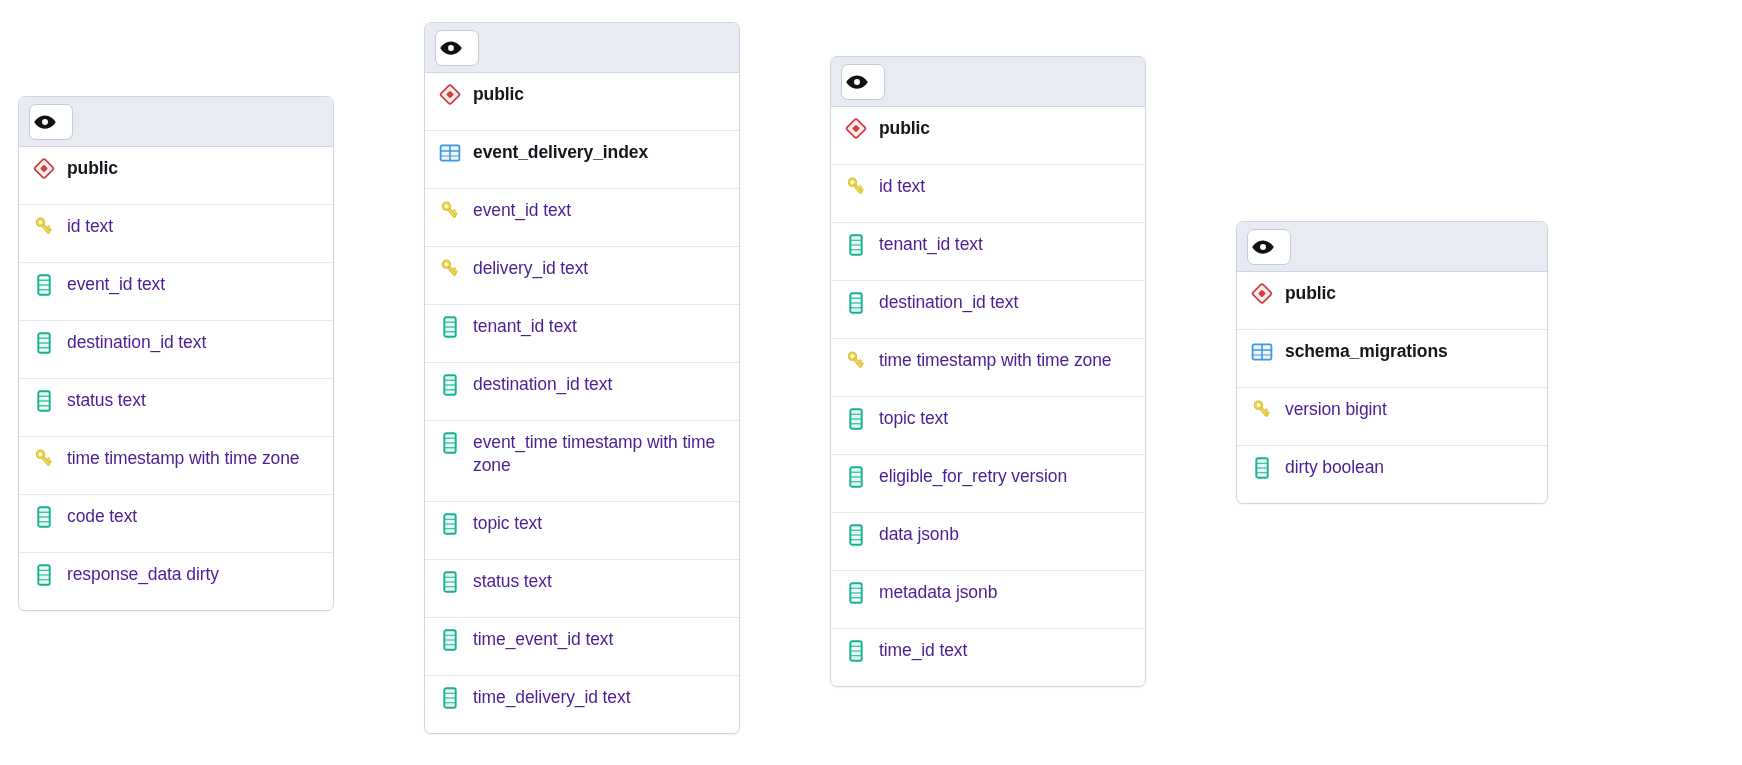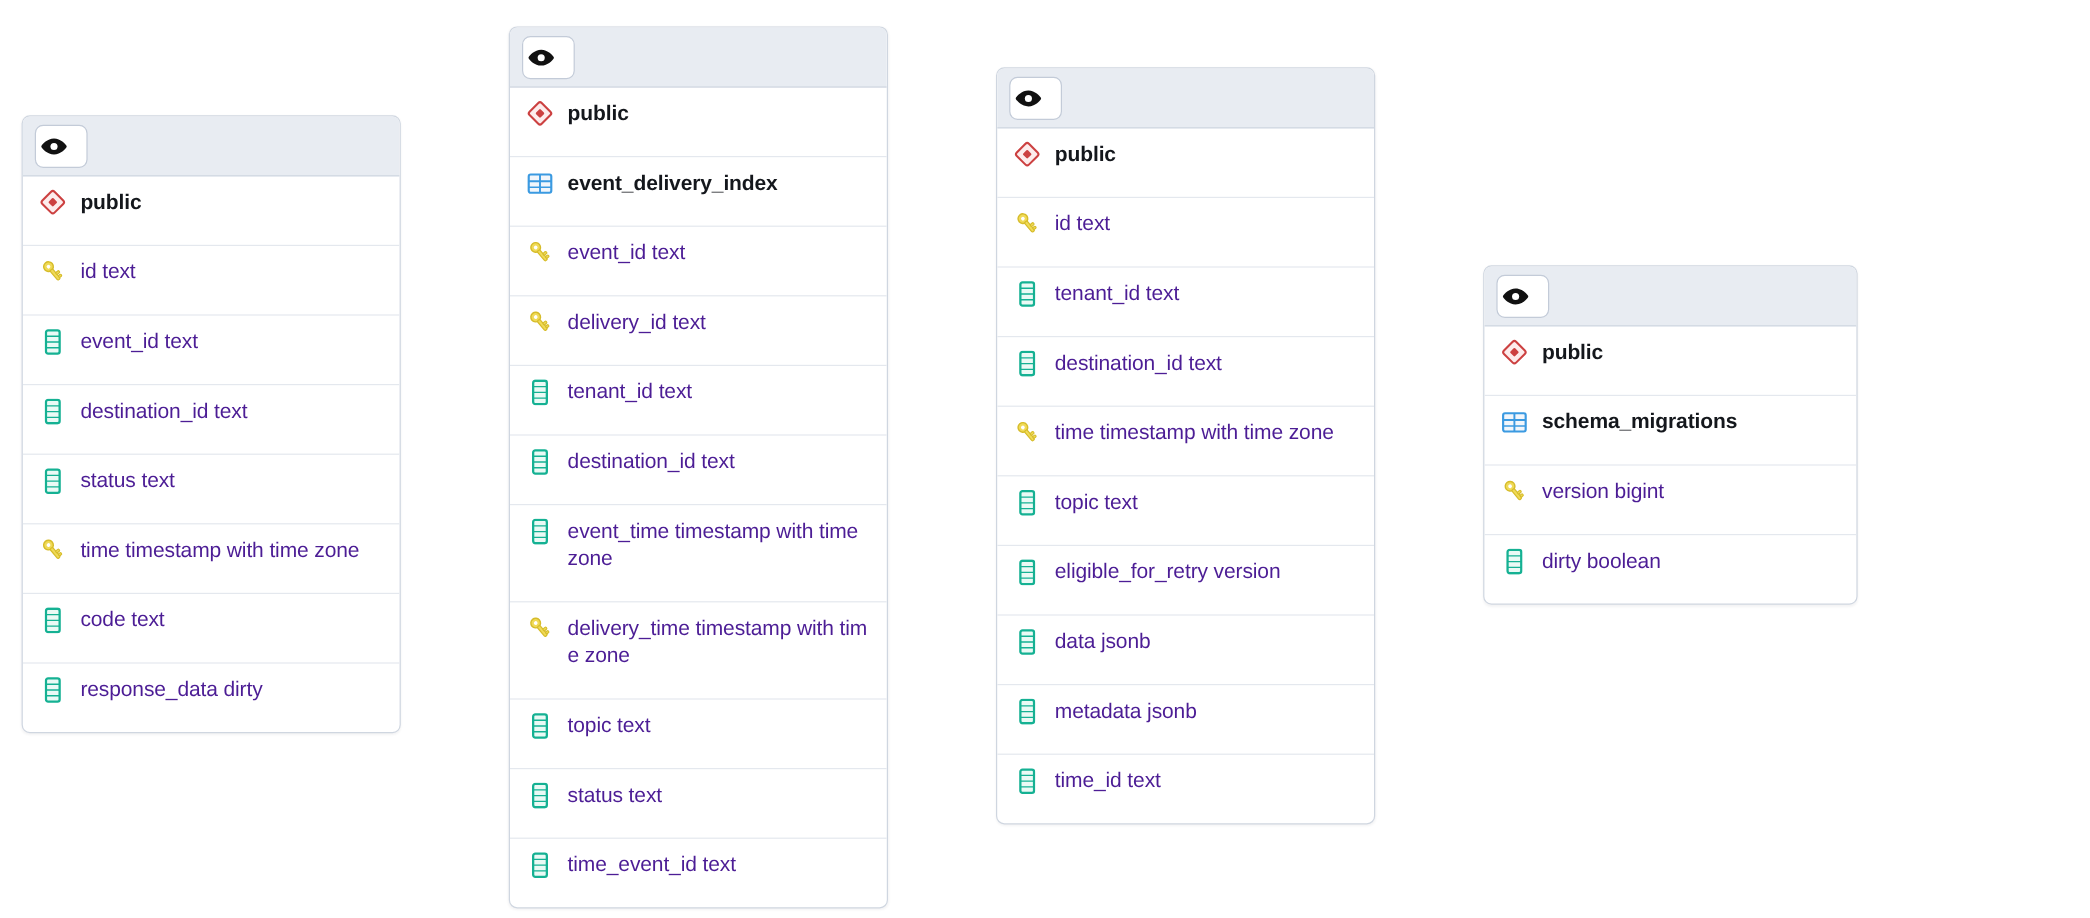--- a/index.html
+++ b/index.html
@@ -289,34 +289,20 @@
             <rect x="1.3" y="1.3" width="11.4" height="19.4" rx="1.8" fill="#eafaf5" stroke="#15b193" stroke-width="1.9"></rect>
             <line x1="1.3" y1="6.2" x2="12.7" y2="6.2" stroke="#15b193" stroke-width="1.1"></line>
             <line x1="1.3" y1="11" x2="12.7" y2="11" stroke="#15b193" stroke-width="1.1"></line>
             <line x1="1.3" y1="15.8" x2="12.7" y2="15.8" stroke="#15b193" stroke-width="1.1"></line>
           </svg>
         </span>
         <span class="row-label">event_time timestamp with time zone</span>
       </div>
       <div class="row">
         <span class="row-icon">
-          <svg width="23" height="23" viewBox="0 0 24 24">
-            <g transform="rotate(-40 12 12)">
-              <circle cx="12" cy="5.9" r="4.4" fill="#f0da57" stroke="#d6bc2a" stroke-width="1.3"></circle>
-              <circle cx="12" cy="5.9" r="1.7" fill="#ffffff"></circle>
-              <rect x="10.5" y="9.6" width="3" height="11.4" rx="1.2" fill="#f0da57" stroke="#d6bc2a" stroke-width="1.1"></rect>
-              <rect x="13.2" y="14.3" width="3.6" height="2.2" rx="0.9" fill="#f0da57" stroke="#d6bc2a" stroke-width="1"></rect>
-              <rect x="13.2" y="18.0" width="3.0" height="2.1" rx="0.9" fill="#f0da57" stroke="#d6bc2a" stroke-width="1"></rect>
-            </g>
-          </svg>
-        </span>
-        <span class="row-label">delivery_time timestamp with time zone</span>
-      </div>
-      <div class="row">
-        <span class="row-icon">
           <svg width="14" height="22" viewBox="0 0 14 22">
             <rect x="1.3" y="1.3" width="11.4" height="19.4" rx="1.8" fill="#eafaf5" stroke="#15b193" stroke-width="1.9"></rect>
             <line x1="1.3" y1="6.2" x2="12.7" y2="6.2" stroke="#15b193" stroke-width="1.1"></line>
             <line x1="1.3" y1="11" x2="12.7" y2="11" stroke="#15b193" stroke-width="1.1"></line>
             <line x1="1.3" y1="15.8" x2="12.7" y2="15.8" stroke="#15b193" stroke-width="1.1"></line>
           </svg>
         </span>
         <span class="row-label">topic text</span>
       </div>
       <div class="row">
@@ -333,20 +319,31 @@
       <div class="row">
         <span class="row-icon">
           <svg width="14" height="22" viewBox="0 0 14 22">
             <rect x="1.3" y="1.3" width="11.4" height="19.4" rx="1.8" fill="#eafaf5" stroke="#15b193" stroke-width="1.9"></rect>
             <line x1="1.3" y1="6.2" x2="12.7" y2="6.2" stroke="#15b193" stroke-width="1.1"></line>
             <line x1="1.3" y1="11" x2="12.7" y2="11" stroke="#15b193" stroke-width="1.1"></line>
             <line x1="1.3" y1="15.8" x2="12.7" y2="15.8" stroke="#15b193" stroke-width="1.1"></line>
           </svg>
         </span>
         <span class="row-label">time_event_id text</span>
+      </div>
+      <div class="row">
+        <span class="row-icon">
+          <svg width="14" height="22" viewBox="0 0 14 22">
+            <rect x="1.3" y="1.3" width="11.4" height="19.4" rx="1.8" fill="#eafaf5" stroke="#15b193" stroke-width="1.9"></rect>
+            <line x1="1.3" y1="6.2" x2="12.7" y2="6.2" stroke="#15b193" stroke-width="1.1"></line>
+            <line x1="1.3" y1="11" x2="12.7" y2="11" stroke="#15b193" stroke-width="1.1"></line>
+            <line x1="1.3" y1="15.8" x2="12.7" y2="15.8" stroke="#15b193" stroke-width="1.1"></line>
+          </svg>
+        </span>
+        <span class="row-label">time_delivery_id text</span>
       </div>
     </div>
   <div class="table-card" id="card-events">
       <div class="card-header">
         <div class="eye-btn">
           <span class="row-icon">
             <svg width="26" height="18" viewBox="0 0 26 18">
               <path d="M13 1.3C6.4 1.3 1.6 6.9 0.7 8.4c-0.3 0.4-0.3 1 0 1.4C1.6 11.3 6.4 16.9 13 16.9s11.4-5.6 12.3-7.1c0.3-0.4 0.3-1 0-1.4C24.4 6.9 19.6 1.3 13 1.3z" fill="#111111"></path>
               <circle cx="13" cy="9.1" r="3.5" fill="#ffffff"></circle>
             </svg>

